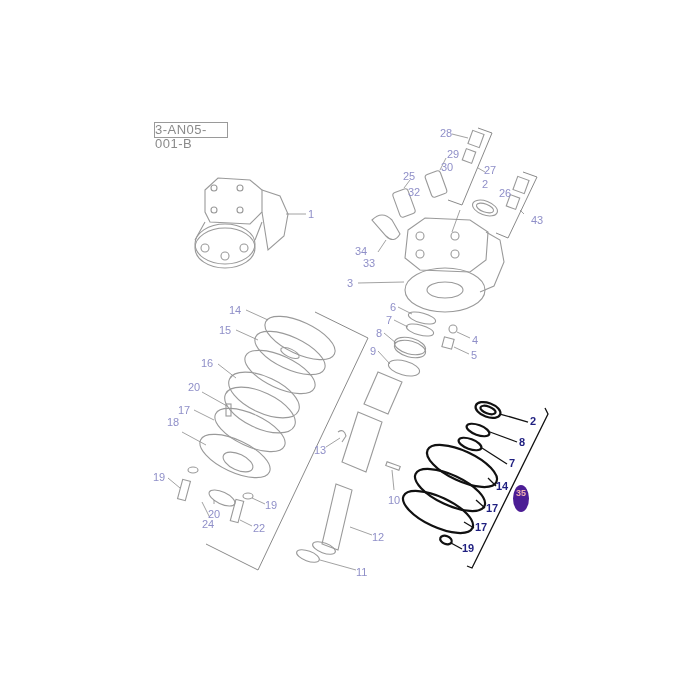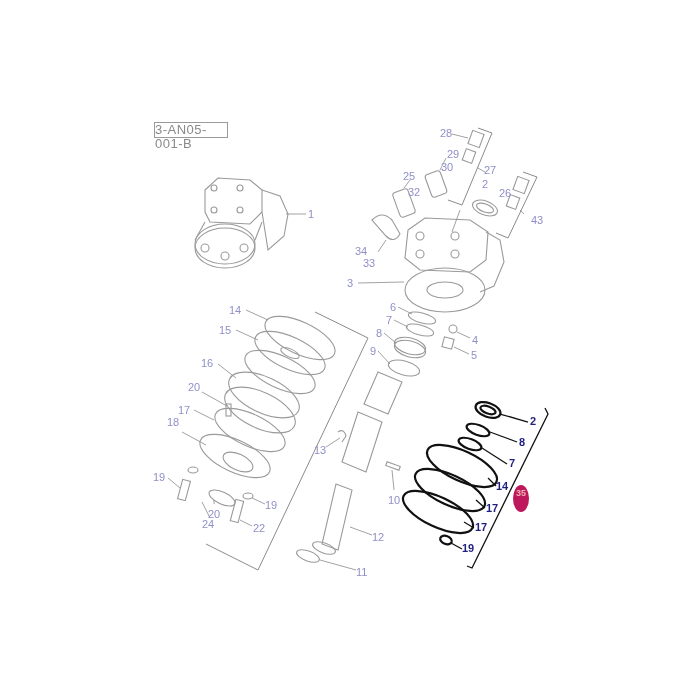--- a/index.html
+++ b/index.html
@@ -5,21 +5,21 @@
     html, body { margin: 0; padding: 0; background: #ffffff; }
     body { width: 700px; height: 700px; position: relative; overflow: hidden;
            font-family: "Liberation Sans", sans-serif; }
     #diagram { position: absolute; left: 0; top: 0; width: 700px; height: 700px; }
     .ref-box { position: absolute; left: 154px; top: 122px; width: 72px; height: 14px;
                border: 1px solid #9a9a9a; font-size: 13px; color: #8a8a8a;
                line-height: 14px; letter-spacing: 0.5px; }
     .lbl { position: absolute; font-size: 11px; color: #8f8fc8; line-height: 12px; white-space: nowrap; }
     .lbl.kit { color: #1f1f80; font-weight: bold; font-size: 11px; }
     .kit-badge { position: absolute; left: 513px; top: 485px; width: 16px; height: 27px;
-                 border-radius: 50%; background: #be185d; color: #f0b0b0; font-size: 9px;
+                 border-radius: 50%; background: #4c1d95; color: #f0b0b0; font-size: 9px;
                  font-weight: bold; line-height: 16px; text-align: center; }
     svg .part { fill: none; stroke: #9a9a9a; stroke-width: 1.1; }
     svg .leader { fill: none; stroke: #8a8a8a; stroke-width: 0.8; }
     svg .bracket { fill: none; stroke: #8a8a8a; stroke-width: 1; }
     svg .seal { fill: none; stroke: #111111; stroke-width: 2.2; }
     svg .kitline { fill: none; stroke: #111111; stroke-width: 1.3; }
   </style>
 </head>
 <body>
 

